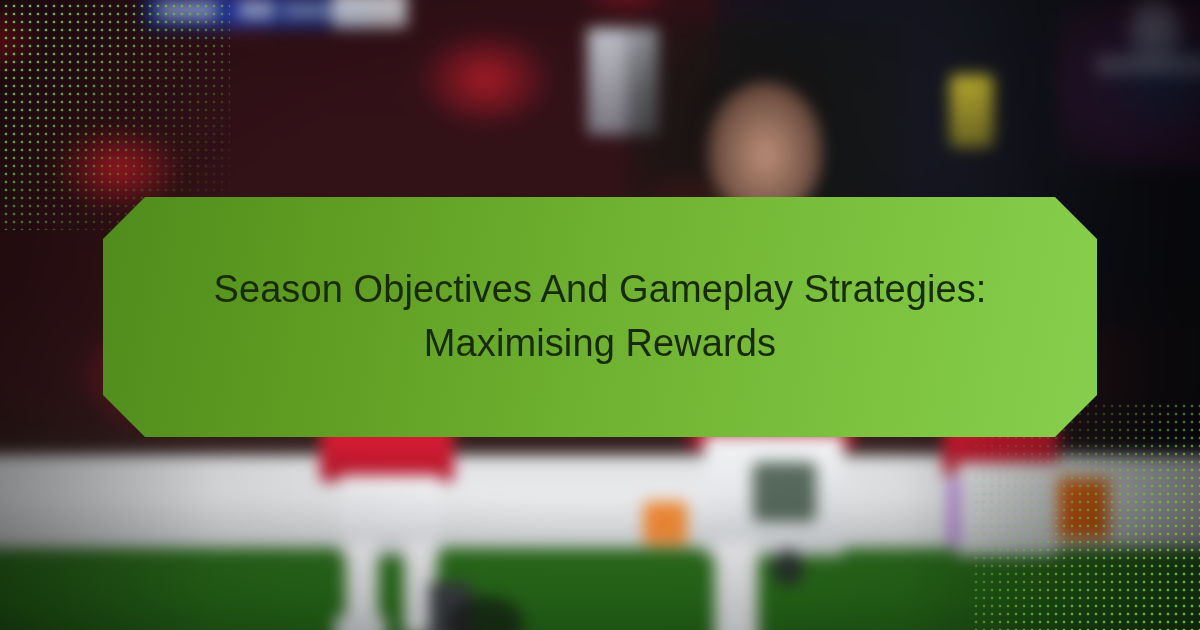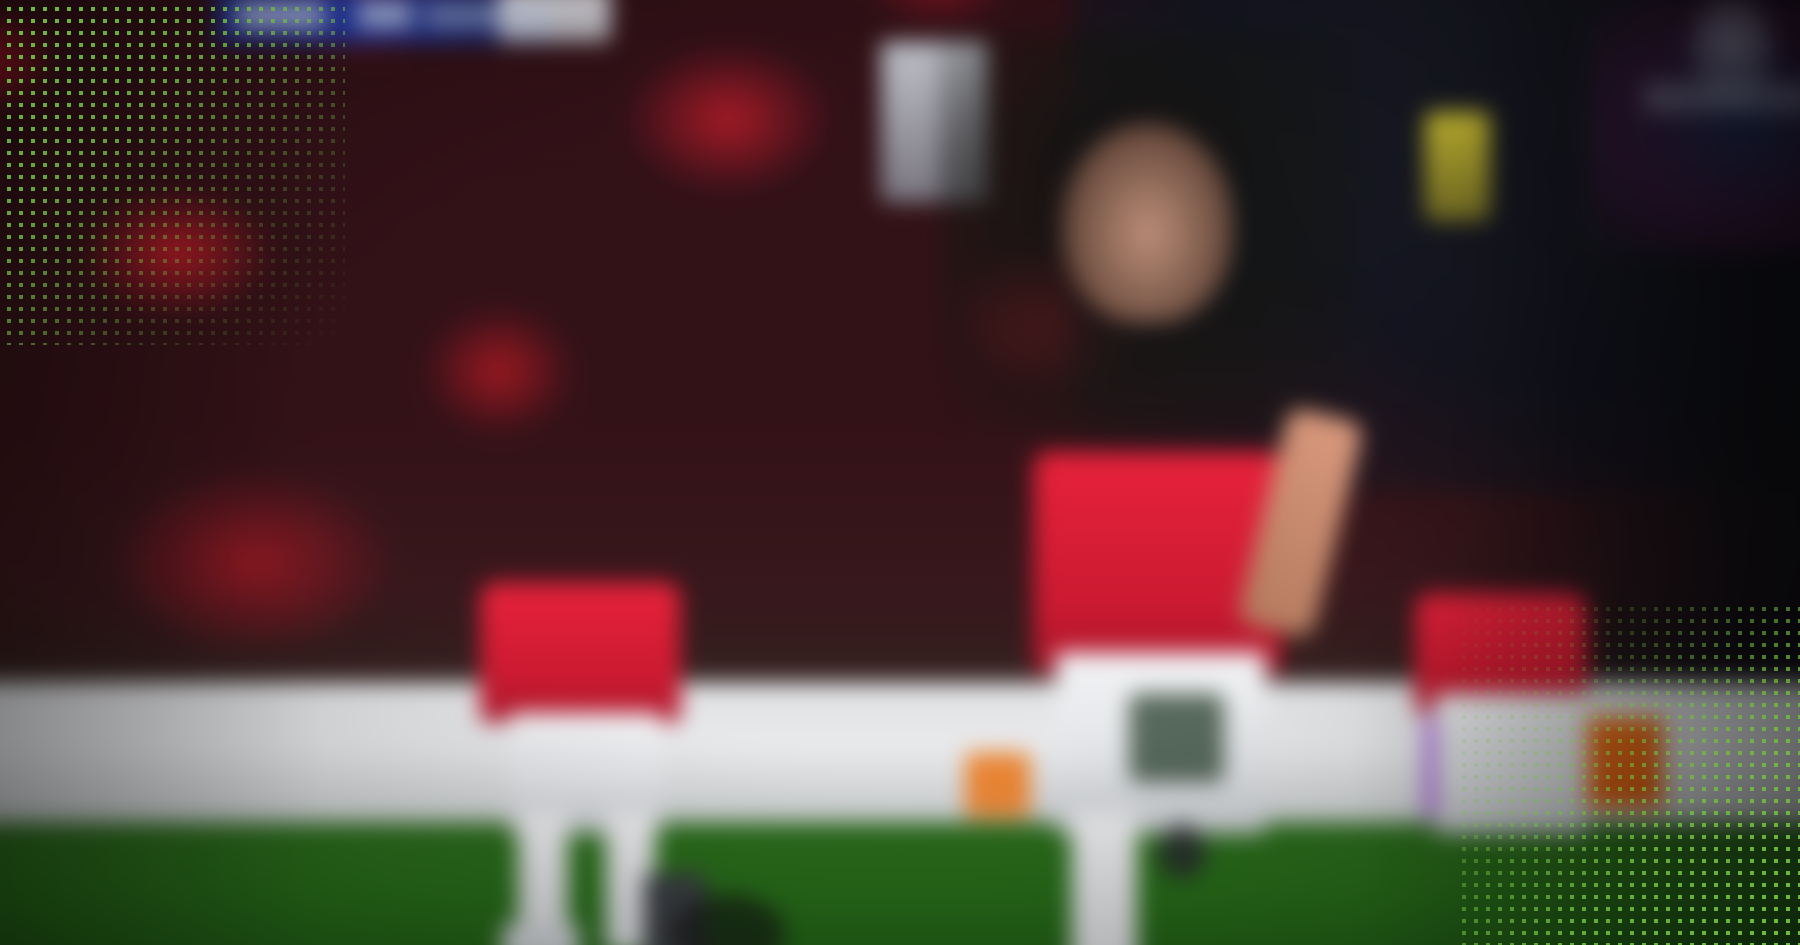--- a/index.html
+++ b/index.html
@@ -384,14 +384,17 @@
 
     <div class="player p-sock pl2-sock-a"></div>
     <div class="ball-shadow"></div>
 
     <div class="vignette"></div>
   </div>
 
   <div class="dots dots-tl"></div>
   <div class="dots dots-br"></div>
 
+  <div class="banner">
+    <h1 class="banner-title">Season Objectives And Gameplay Strategies: Maximising Rewards</h1>
+  </div>
 
 </div>
 
 </body></html>

